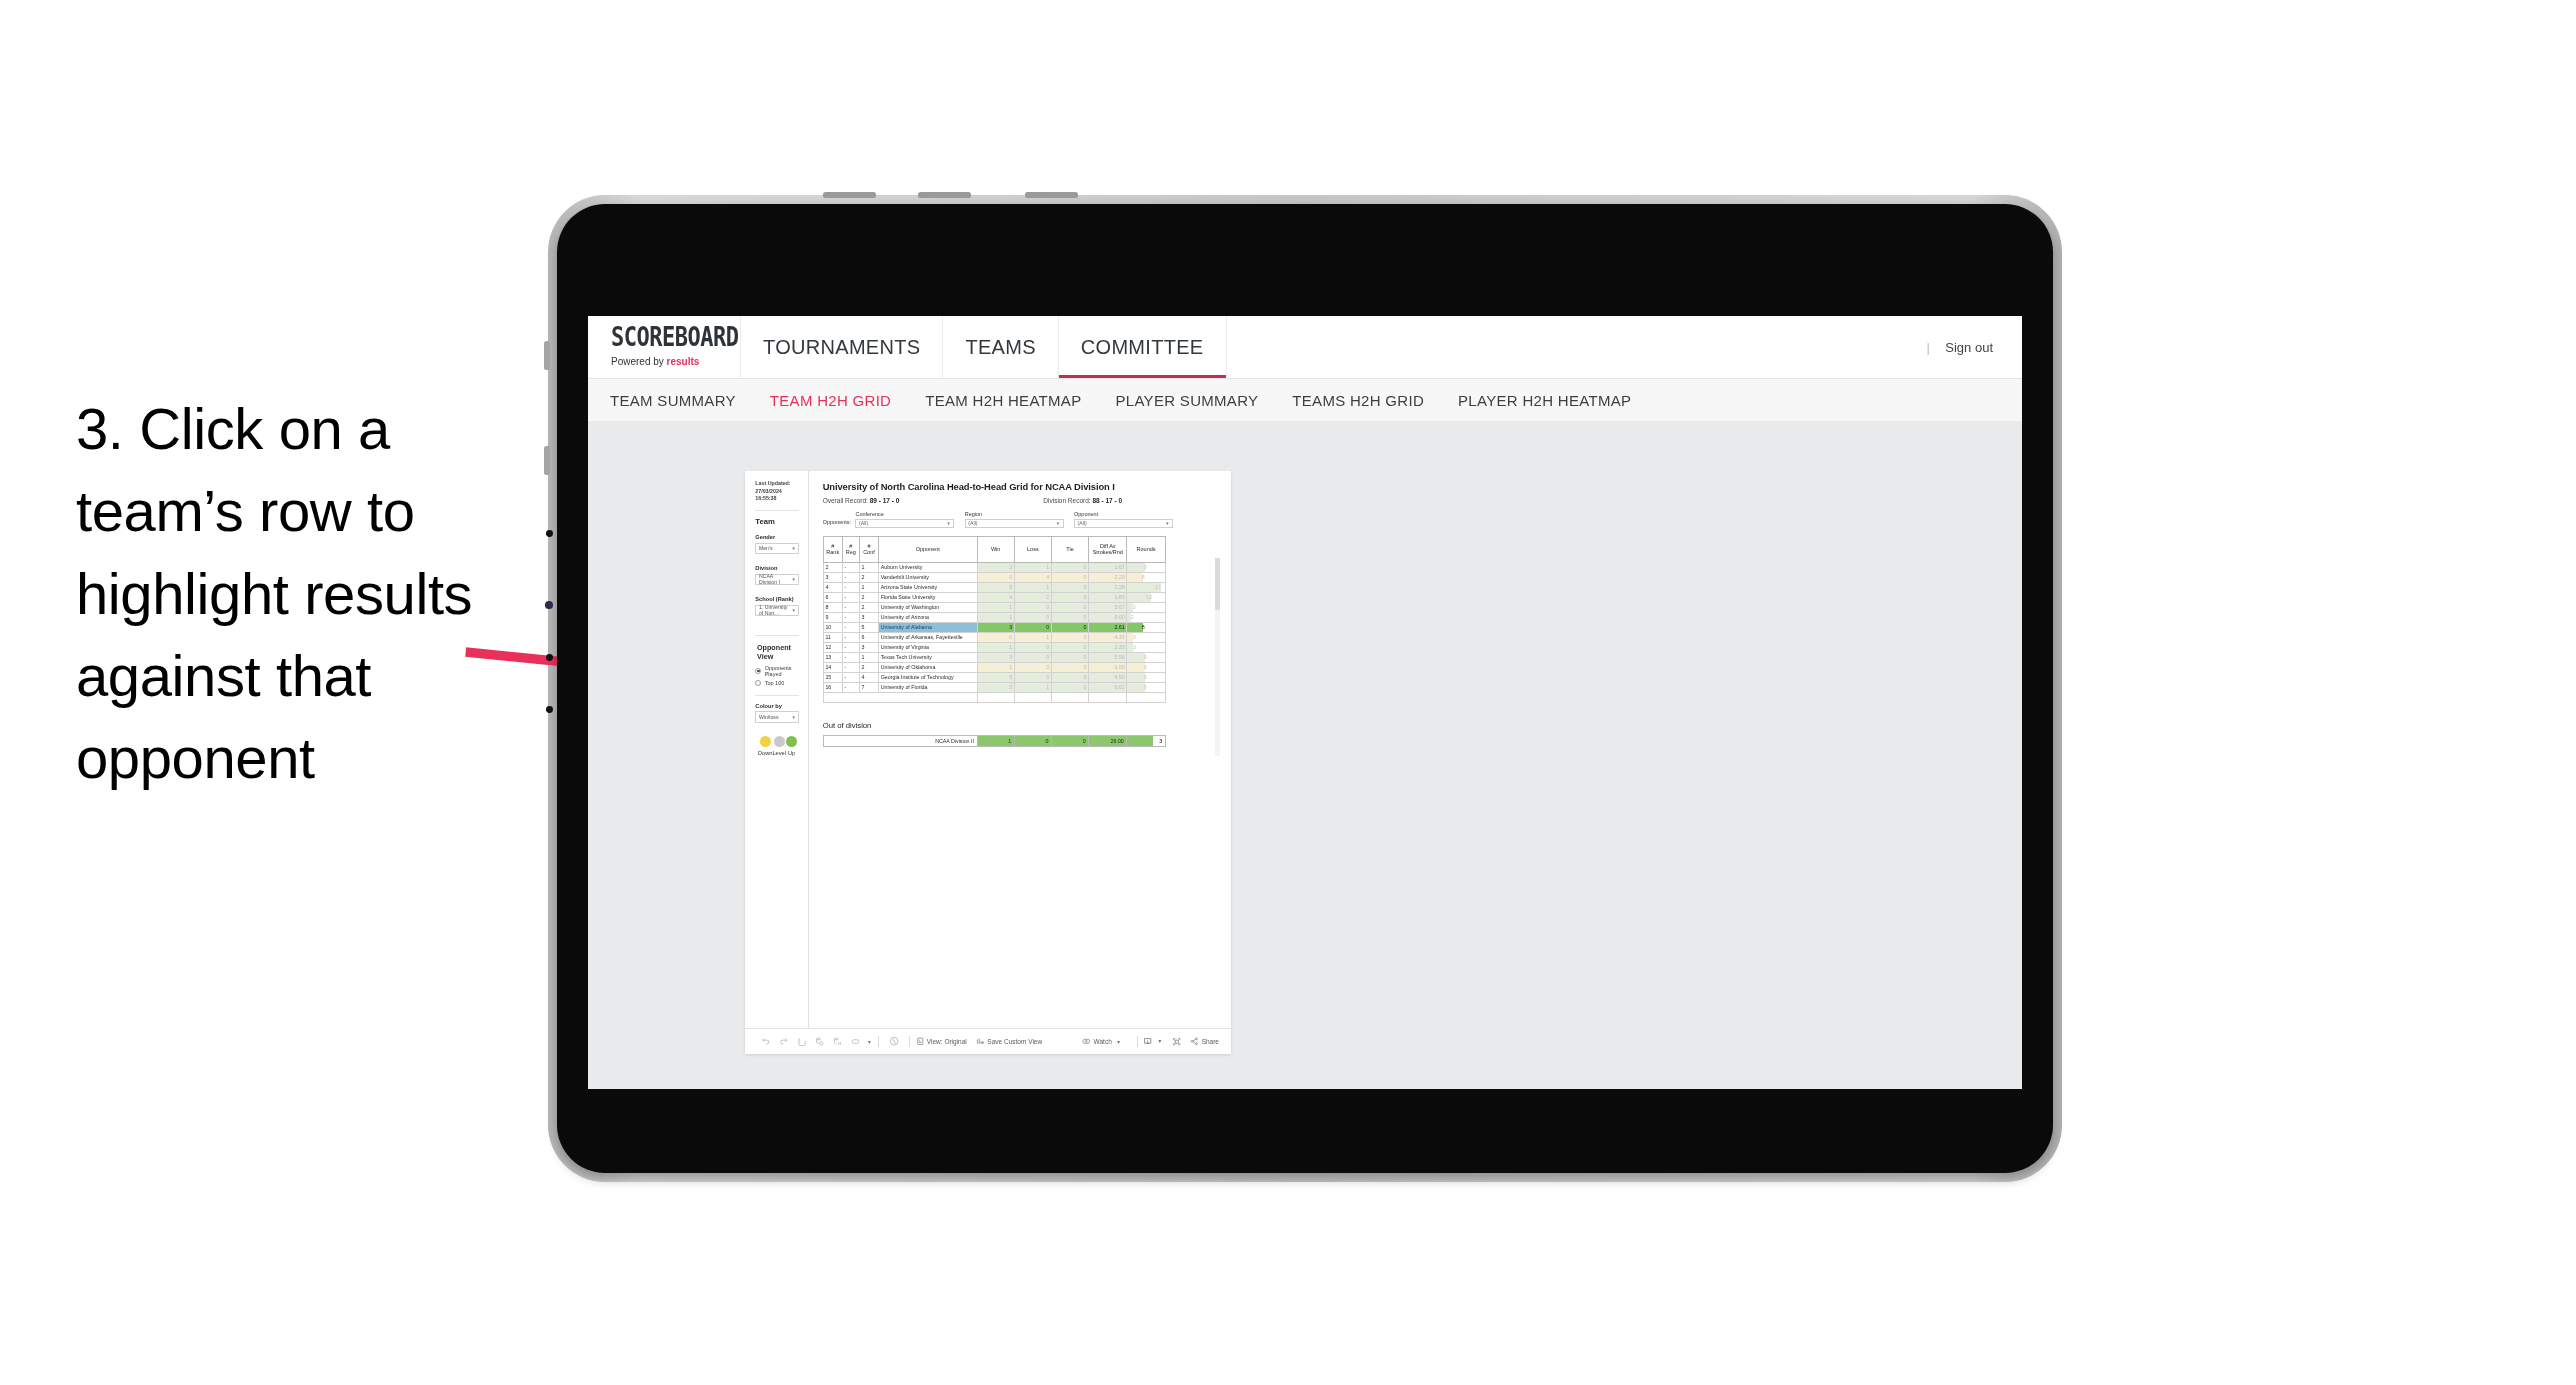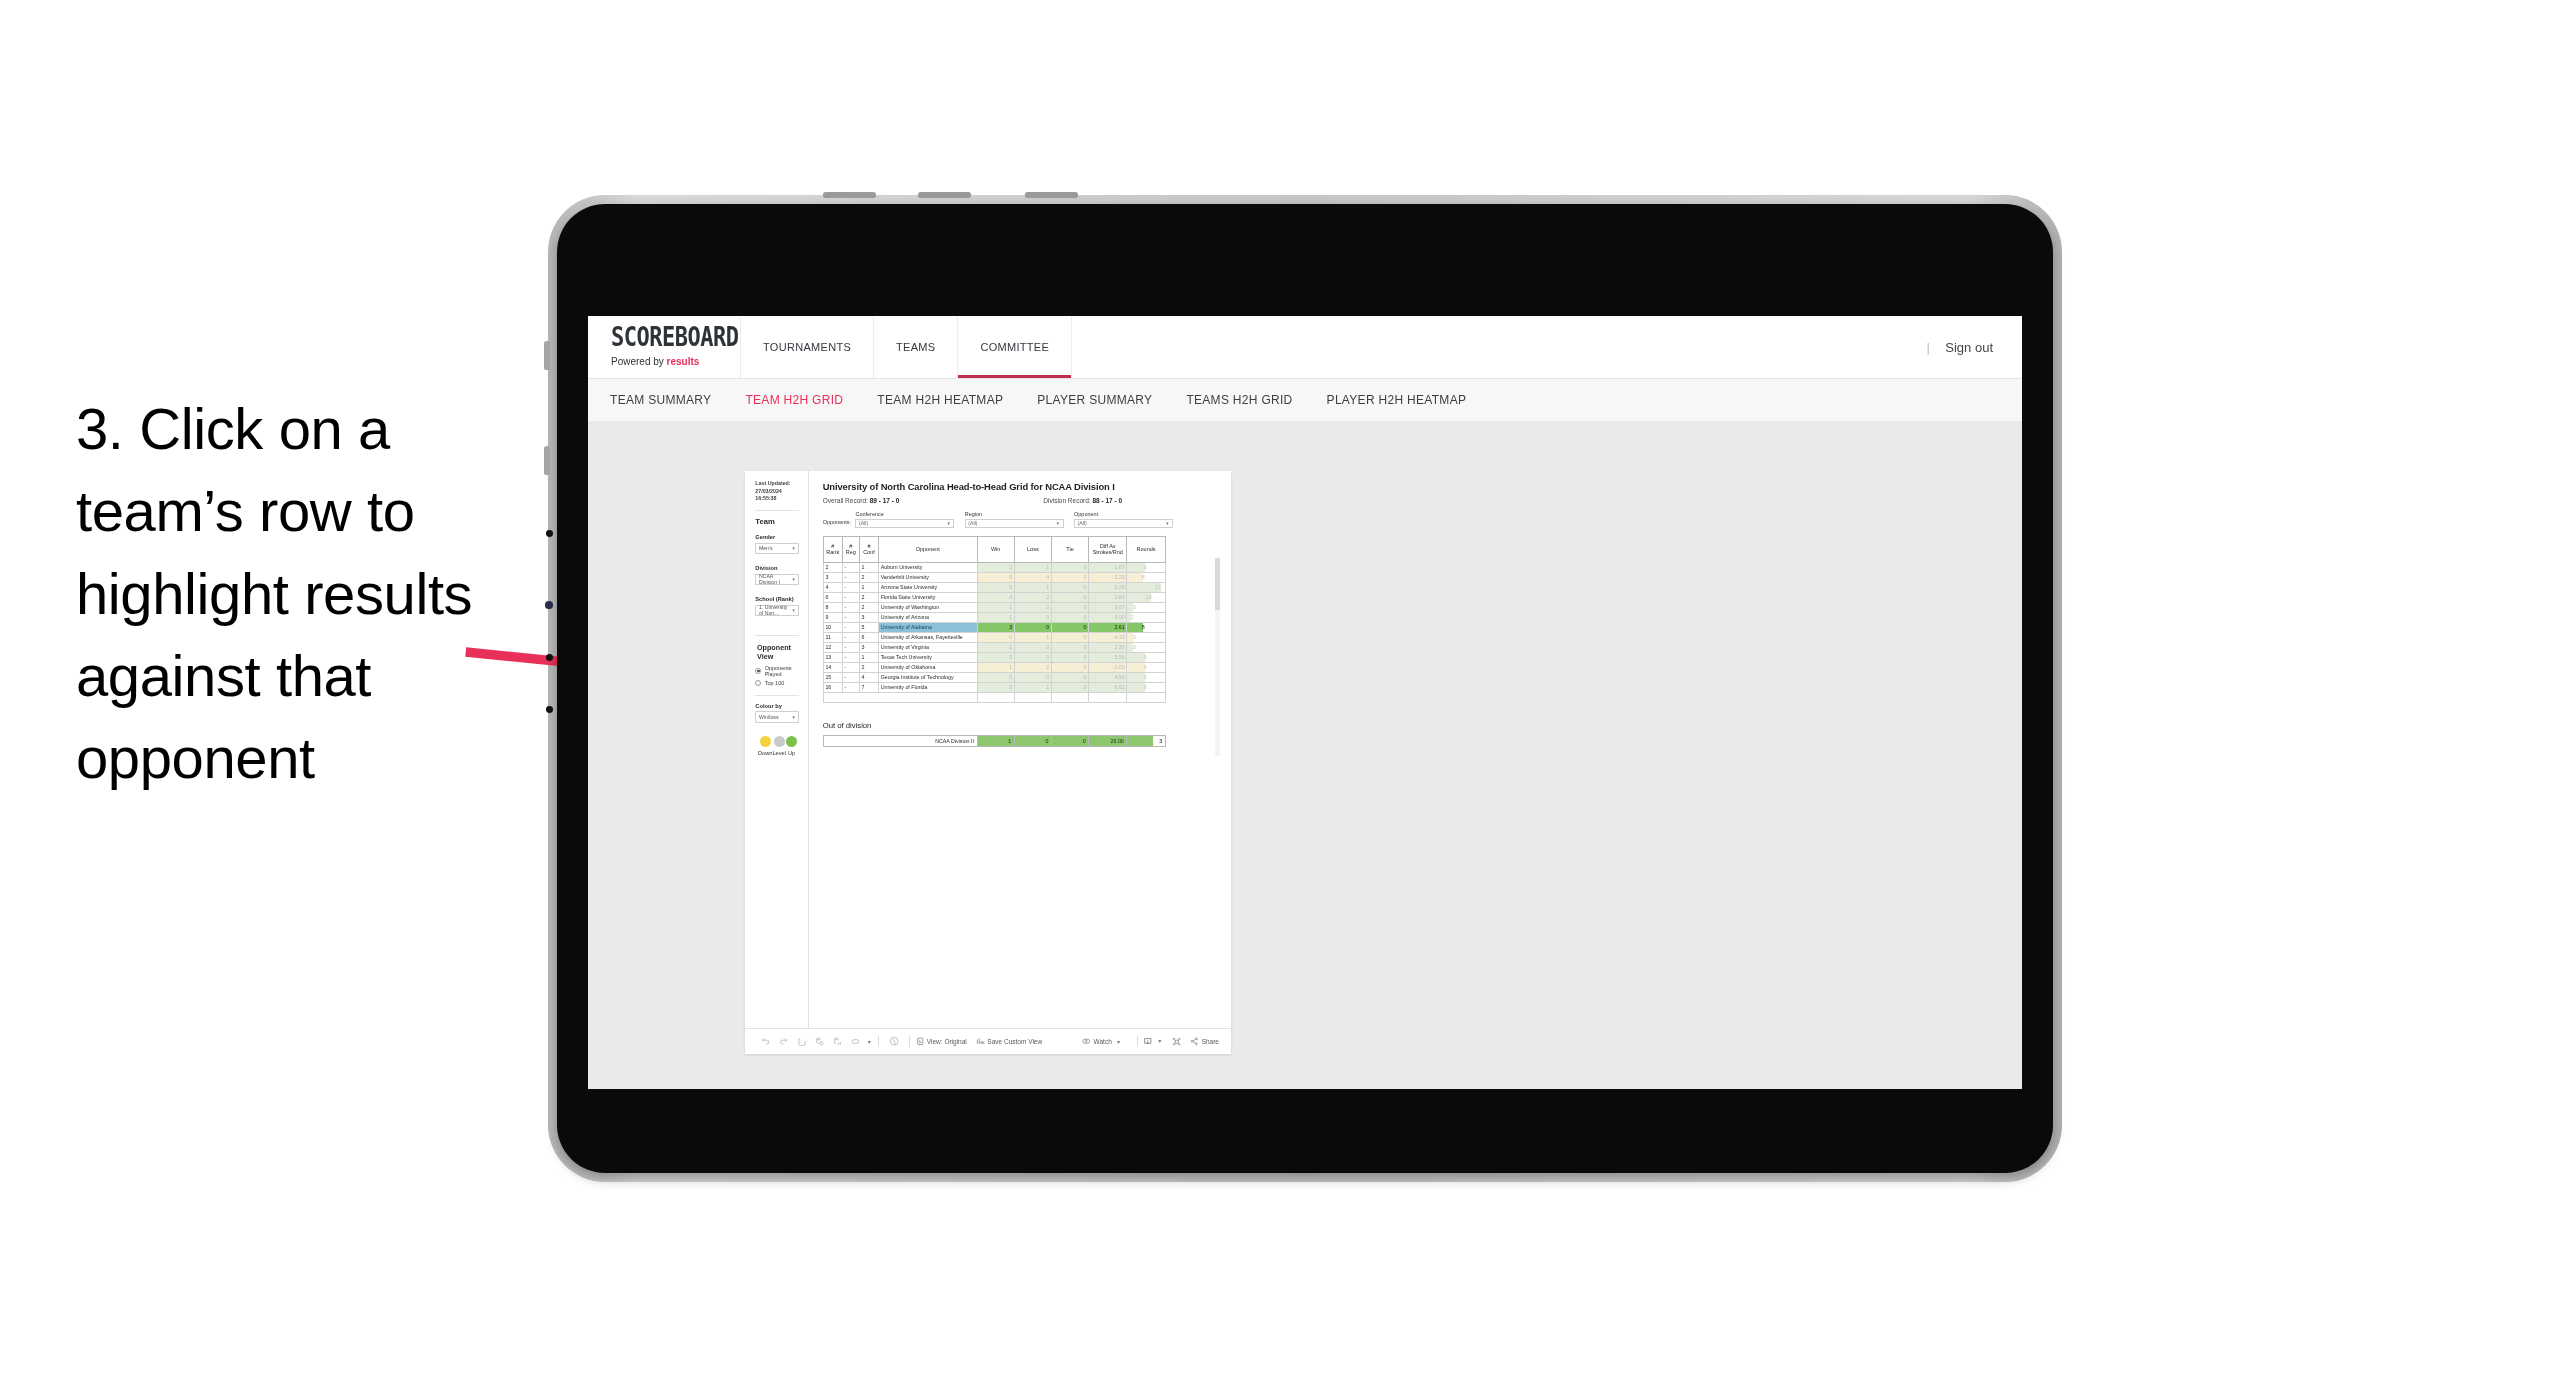--- a/index.html
+++ b/index.html
@@ -87,38 +87,38 @@
     font-family:"DejaVu Sans Mono", monospace;line-height:1;
     transform:scaleY(1.18);transform-origin:left center;
   }
   .brand-sub{
     font-size:10px;color:#2e3338;margin-top:7.7px;line-height:1;
   }
   .brand-sub b{color:#e8305a;font-weight:bold;}
   .topnav-items{display:flex;align-items:stretch;}
   .topnav-item{
     display:flex;align-items:center;padding:0 22px;
-    font-size:11px;color:#33383d;letter-spacing:0.3px;
+    font-size:20px;color:#33383d;letter-spacing:0.3px;
     border-right:0.9px solid #ececec;position:relative;cursor:pointer;
   }
   .topnav-item.active::after{
     content:"";position:absolute;left:0;right:0;bottom:0;height:3.4px;background:#c22e4e;
   }
   .signout{
     margin-left:auto;display:flex;align-items:center;gap:15.5px;
     padding-right:29px;font-size:13px;color:#444;
   }
   .signout .bar{color:#bdbdbd;}
 
   
   .subnav{
     height:42px;background:#f7f7f8;display:flex;align-items:center;
     padding-left:22px;gap:34px;border-bottom:0.9px solid #e4e4e4;
   }
-  .subnav-item{font-size:12px;color:#3a3f44;letter-spacing:0.3px;cursor:pointer;}
+  .subnav-item{font-size:15px;color:#3a3f44;letter-spacing:0.3px;cursor:pointer;}
   .subnav-item.active{color:#e8305a;}
 
   
   .wb{
     position:absolute;left:0;right:0;top:105px;bottom:0;background:#e9eaec;
   }
   .sheet{
     position:absolute;left:157px;top:50px;width:486px;height:583px;
     background:#ffffff;box-shadow:0 0.9px 2.6px rgba(0,0,0,.12);
     display:flex;flex-direction:column;

